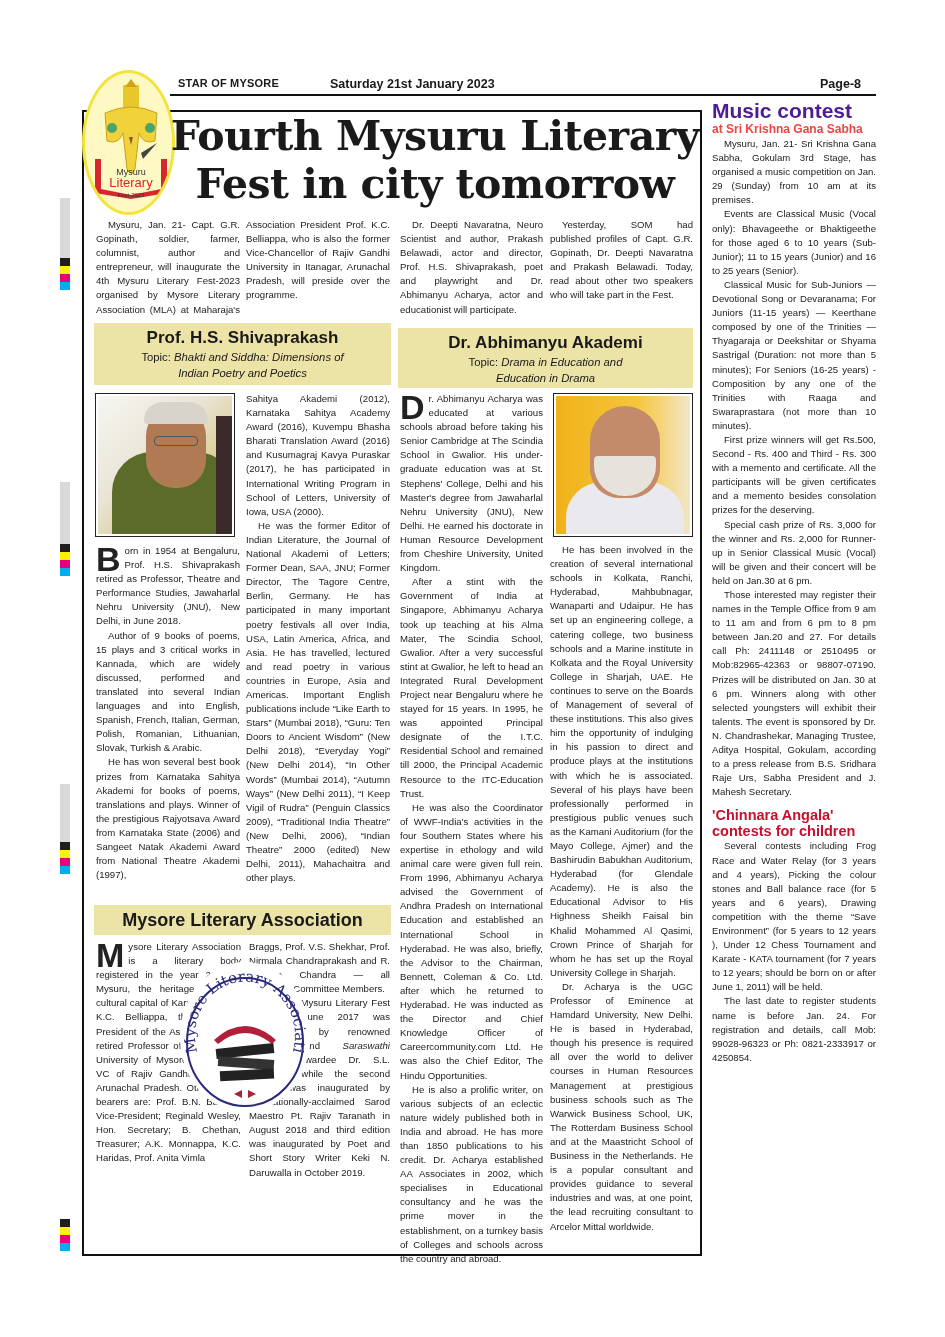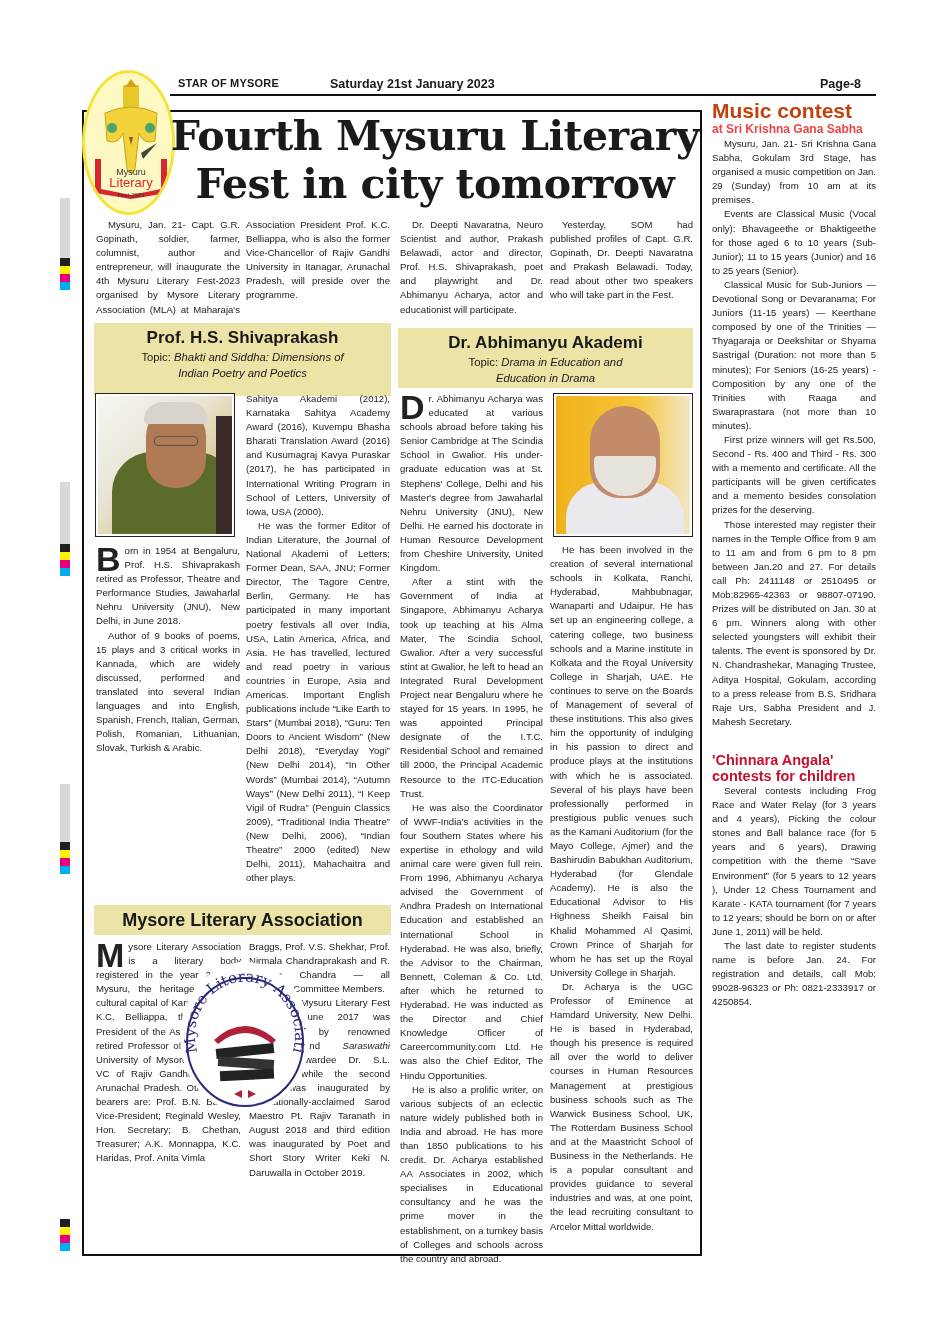--- a/index.html
+++ b/index.html
@@ -28,21 +28,21 @@
   .col p.noind { text-indent: 0; }
   .drop { float: left; font-weight: bold; font-size: 34px; line-height: 26px; margin: 2px 4px 0 0; font-family: "Liberation Sans", sans-serif; }
 
   .col1 { left: 96px; top: 218px; width: 144px; }
   .col2 { left: 246px; top: 218px; width: 144px; }
   .col3 { left: 400px; top: 218px; width: 143px; }
   .col4 { left: 550px; top: 218px; width: 143px; }
 
   
   .panel { background: #ece3a6; text-align: center; }
-  .panel-left { left: 94px; top: 323px; width: 297px; height: 73px; }
+  .panel-left { left: 94px; top: 323px; width: 297px; height: 62px; }
   .panel-right { left: 398px; top: 328px; width: 295px; height: 60px; }
   .panel-name { font-weight: bold; font-size: 17px; line-height: 22px; padding-top: 4px; }
   .panel-topic { font-size: 11.3px; line-height: 16px; }
   .panel-topic i { font-style: italic; }
 
   .photo { border: 1px solid #222; background: #fff; padding: 2px; }
   .photo-left { left: 95px; top: 393px; width: 140px; height: 144px; }
   .photo-right { left: 553px; top: 393px; width: 140px; height: 144px; }
   .photo .inner { width: 100%; height: 100%; position: relative; overflow: hidden; }
 
@@ -54,23 +54,23 @@
   .mla-panel { left: 94px; top: 905px; width: 297px; height: 30px; }
   .mla-title { font-weight: bold; font-size: 18px; line-height: 30px; }
 
   .mla-col1 { left: 96px; top: 940px; width: 145px; }
   .mla-col2 { left: 249px; top: 940px; width: 141px; }
 
   .mla-emblem { left: 180px; top: 962px; width: 130px; height: 150px; }
 
   
   .right-col { left: 712px; top: 100px; width: 164px; }
-  .rc-title { color: #c2410c; font-weight: bold; font-size: 21px; line-height: 22px; }
+  .rc-title { color: #4c1d95; font-weight: bold; font-size: 21px; line-height: 22px; }
   .rc-sub { color: #ef4444; font-weight: bold; font-size: 12px; line-height: 15px; }
-  .rc-title2 { color: #c8102e; font-weight: bold; font-size: 14.5px; line-height: 16px; margin-top: 23px; }
+  .rc-title2 { color: #c8102e; font-weight: bold; font-size: 14.5px; line-height: 16px; margin-top: 8px; }
   .rc-text { font-size: 9.6px; line-height: 14.1px; text-align: justify; color: #222; }
   .rc-text p { text-indent: 12px; }
 
   
   .reg { left: 60px; width: 10px; }
   .reg .gray { background: #d9d9dc; }
   .reg .k { background: #1e1e1e; height: 8px; }
   .reg .y { background: #fff200; height: 8px; }
   .reg .m { background: #e6007e; height: 8px; }
   .reg .c { background: #00aeef; height: 8px; }
@@ -131,20 +131,21 @@
     <div class="abs" style="left:48px;top:10px;width:60px;height:82px;background:#b07a55;border-radius:30px 30px 28px 28px;"></div>
     <div class="abs" style="left:46px;top:6px;width:64px;height:22px;background:#d8d4cc;border-radius:30px 30px 6px 6px;"></div>
     <div class="abs" style="left:56px;top:40px;width:44px;height:10px;border:1.5px solid #555;border-radius:4px;"></div>
     <div class="abs" style="right:0;top:20px;width:16px;height:120px;background:#3a2a2a;"></div>
   </div>
 </div>
 
 <div class="abs col shiv-body1">
   <p class="noind"><span class="drop">B</span><span>orn in 1954 at Bengaluru, Prof. H.S. Shivaprakash retired as Professor, Theatre and Performance Studies, Jawaharlal Nehru University (JNU), New Delhi, in June 2018.</span></p>
   <p>Author of 9 books of poems, 15 plays and 3 critical works in Kannada, which are widely discussed, performed and translated into several Indian languages and into English, Spanish, French, Italian, German, Polish, Romanian, Lithuanian, Slovak, Turkish &amp; Arabic.</p>
+  <p>He has won several best book prizes from Karnataka Sahitya Akademi for books of poems, translations and plays. Winner of the prestigious Rajyotsava Award from Karnataka State (2006) and Sangeet Natak Akademi Award from National Theatre Akademi (1997),</p>
 </div>
 <div class="abs col shiv-body2">
   <p class="noind">Sahitya Akademi (2012), Karnataka Sahitya Academy Award (2016), Kuvempu Bhasha Bharati Translation Award (2016) and Kusumagraj Kavya Puraskar (2017), he has participated in International Writing Program in School of Letters, University of Iowa, USA (2000).</p>
   <p>He was the former Editor of Indian Literature, the Journal of National Akademi of Letters; Former Dean, SAA, JNU; Former Director, The Tagore Centre, Berlin, Germany. He has participated in many important poetry festivals all over India, USA, Latin America, Africa, and Asia. He has travelled, lectured and read poetry in various countries in Europe, Asia and Americas. Important English publications include “Like Earth to Stars” (Mumbai 2018), “Guru: Ten Doors to Ancient Wisdom” (New Delhi 2018), “Everyday Yogi” (New Delhi 2014), “In Other Words” (Mumbai 2014), “Autumn Ways” (New Delhi 2011), “I Keep Vigil of Rudra” (Penguin Classics 2009), “Traditional India Theatre” (New Delhi, 2006), “Indian Theatre” 2000 (edited) New Delhi, 2011), Mahachaitra and other plays.</p>
 </div>
 
 <div class="abs panel panel-right">
   <div class="panel-name">Dr. Abhimanyu Akademi</div>
   <div class="panel-topic"><span>Topic: </span><i>Drama in Education and</i></div>
   <div class="panel-topic"><i>Education in Drama</i></div>
@@ -197,20 +198,21 @@
 </div>
 
 <div class="abs right-col">
   <div class="rc-title">Music contest</div>
   <div class="rc-sub">at Sri Krishna Gana Sabha</div>
   <div class="rc-text">
     <p>Mysuru, Jan. 21- Sri Krishna Gana Sabha, Gokulam 3rd Stage, has organised a music competition on Jan. 29 (Sunday) from 10 am at its premises.</p>
     <p>Events are Classical Music (Vocal only): Bhavageethe or Bhaktigeethe for those aged 6 to 10 years (Sub-Junior); 11 to 15 years (Junior) and 16 to 25 years (Senior).</p>
     <p>Classical Music for Sub-Juniors — Devotional Song or Devaranama; For Juniors (11-15 years) — Keerthane composed by one of the Trinities — Thyagaraja or Deekshitar or Shyama Sastrigal (Duration: not more than 5 minutes); For Seniors (16-25 years) - Composition by any one of the Trinities with Raaga and Swaraprastara (not more than 10 minutes).</p>
     <p>First prize winners will get Rs.500, Second - Rs. 400 and Third - Rs. 300 with a memento and certificate. All the participants will be given certificates and a memento besides consolation prizes for the deserving.</p>
+    <p>Special cash prize of Rs. 3,000 for the winner and Rs. 2,000 for Runner-up in Senior Classical Music (Vocal) will be given and their concert will be held on Jan.30 at 6 pm.</p>
     <p>Those interested may register their names in the Temple Office from 9 am to 11 am and from 6 pm to 8 pm between Jan.20 and 27. For details call Ph: 2411148 or 2510495 or Mob:82965-42363 or 98807-07190. Prizes will be distributed on Jan. 30 at 6 pm. Winners along with other selected youngsters will exhibit their talents. The event is sponsored by Dr. N. Chandrashekar, Managing Trustee, Aditya Hospital, Gokulam, according to a press release from B.S. Sridhara Raje Urs, Sabha President and J. Mahesh Secretary.</p>
   </div>
   <div class="rc-title2">
     <div>'Chinnara Angala'</div>
     <div>contests for children</div>
   </div>
   <div class="rc-text">
     <p>Several contests including Frog Race and Water Relay (for 3 years and 4 years), Picking the colour stones and Ball balance race  (for 5 years and 6 years), Drawing competition with the theme “Save Environment” (for 5 years to 12 years ), Under 12 Chess Tournament and Karate - KATA tournament (for 7 years to 12 years; should be born on or after June 1, 2011) will be held.</p>
     <p>The last date to register students name is before Jan. 24. For registration and details, call Mob: 99028-96323 or Ph: 0821-2333917 or 4250854.</p>
   </div>

